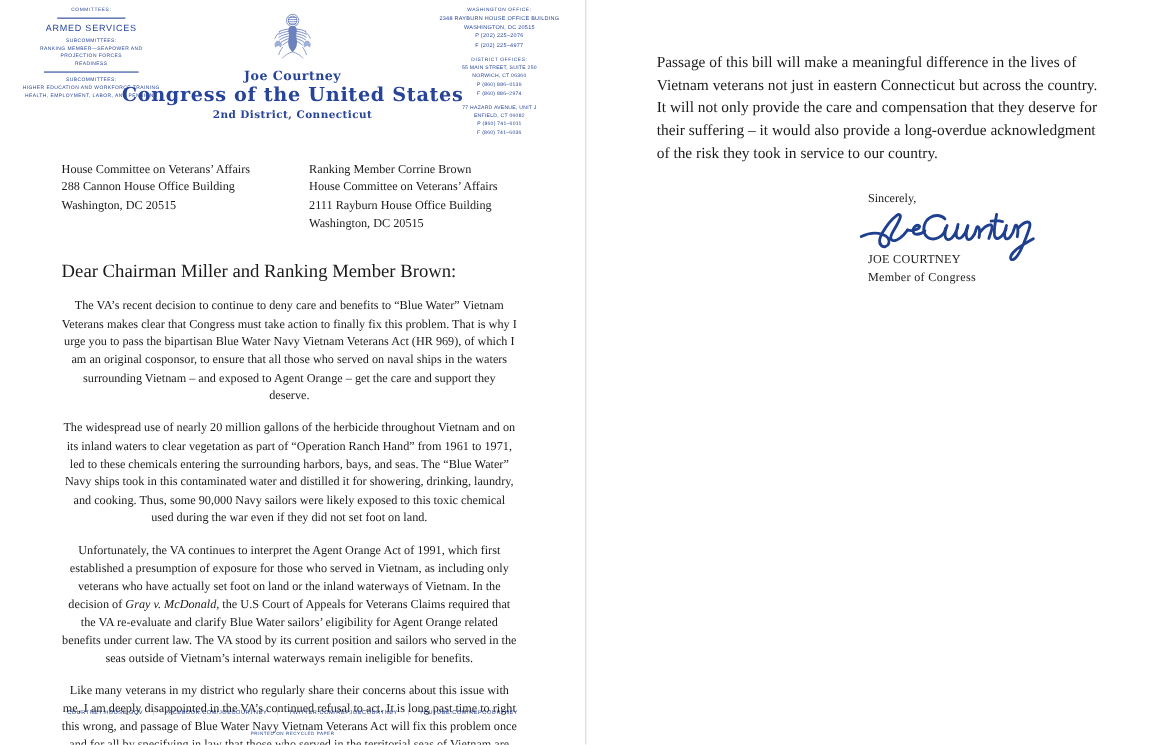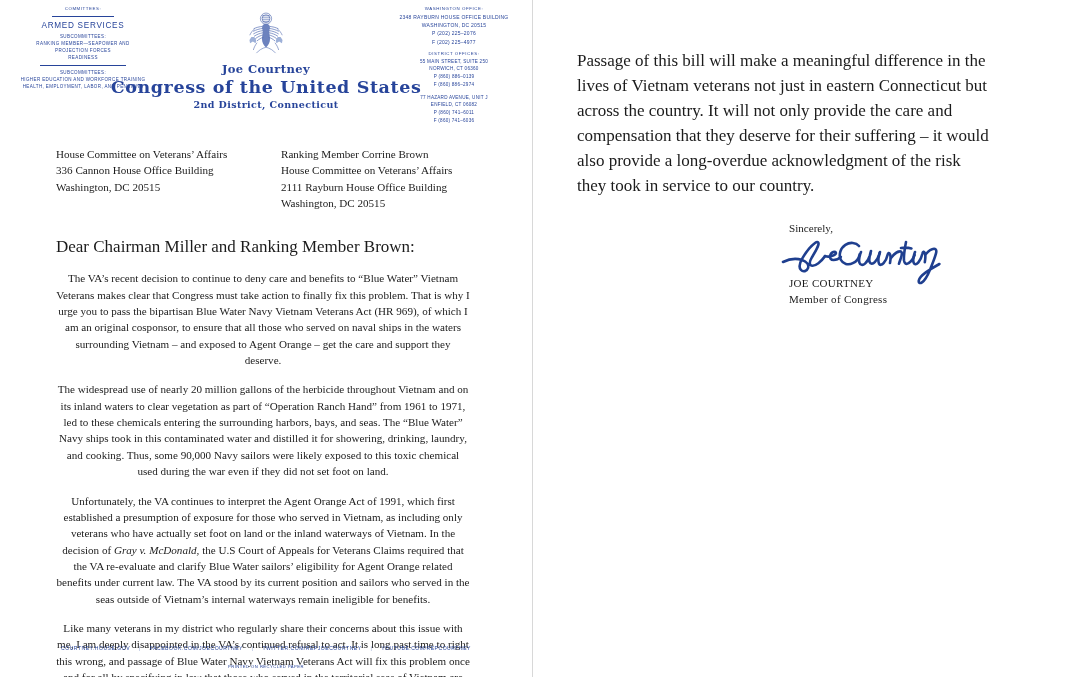--- a/index.html
+++ b/index.html
@@ -165,23 +165,23 @@
     text-transform: uppercase;
   }
 
   
   .page-right {
     position: absolute;
     left: 533px; top: 0;
     width: 533px; height: 677px;
   }
   .rpara {
-    margin: 0 0 0 44px;
+    margin: 0 0 0 64px;
     width: 412px;
-    font-size: 17px;
+    font-size: 14px;
     line-height: 1.475;
   }
   .rpara.first { margin-top: 48px; }
   .rpara.second { margin-top: 13px; }
   .closing {
     margin: 24px 0 0 256px;
     font-size: 11.1px;
   }
   .sig-wrap {
     position: relative;
@@ -278,21 +278,21 @@
       </div>
 
     </div>
 
     <div class="body-area">
 
 
       <div class="recipients">
         <div class="recipient">
           <div class="ln">House Committee on Veterans’ Affairs</div>
-          <div class="ln">336 Cannon House Office Building</div>
+          <div class="ln">288 Cannon House Office Building</div>
           <div class="ln">Washington, DC 20515</div>
         </div>
         <div class="recipient">
           <div class="ln">Ranking Member Corrine Brown</div>
           <div class="ln">House Committee on Veterans’ Affairs</div>
           <div class="ln">2111 Rayburn House Office Building</div>
           <div class="ln">Washington, DC 20515</div>
         </div>
       </div>
 

